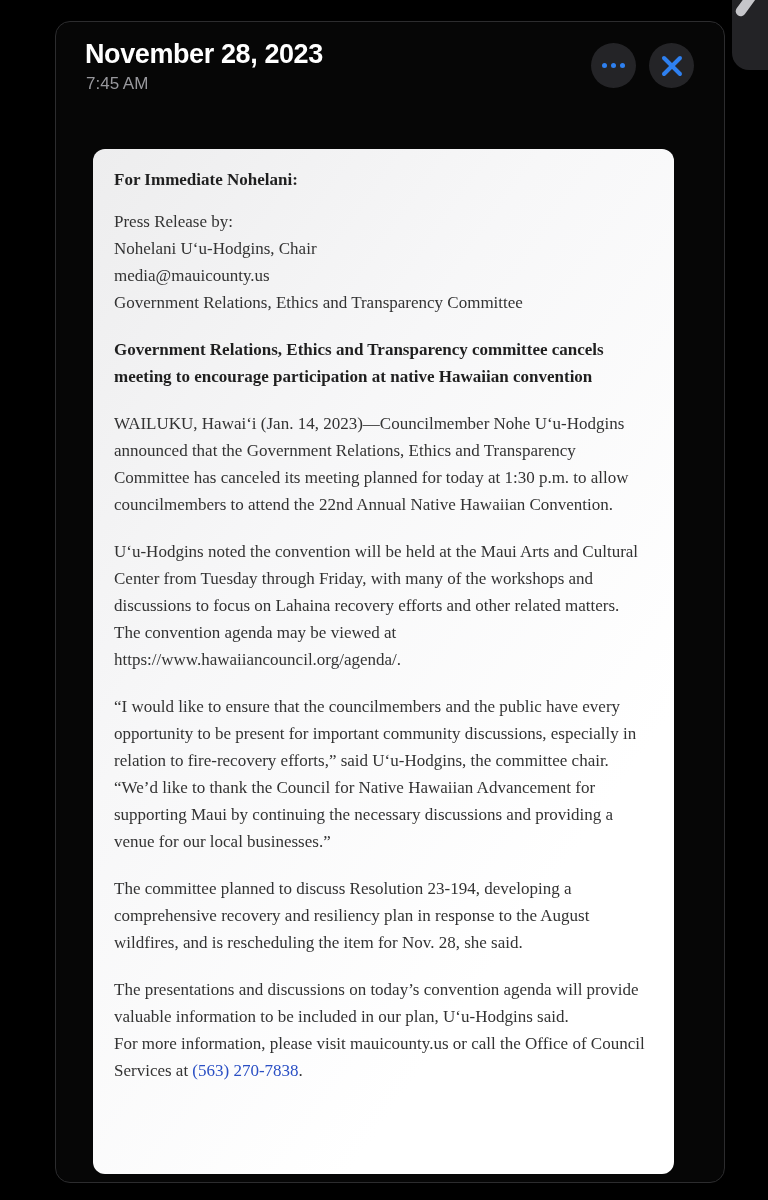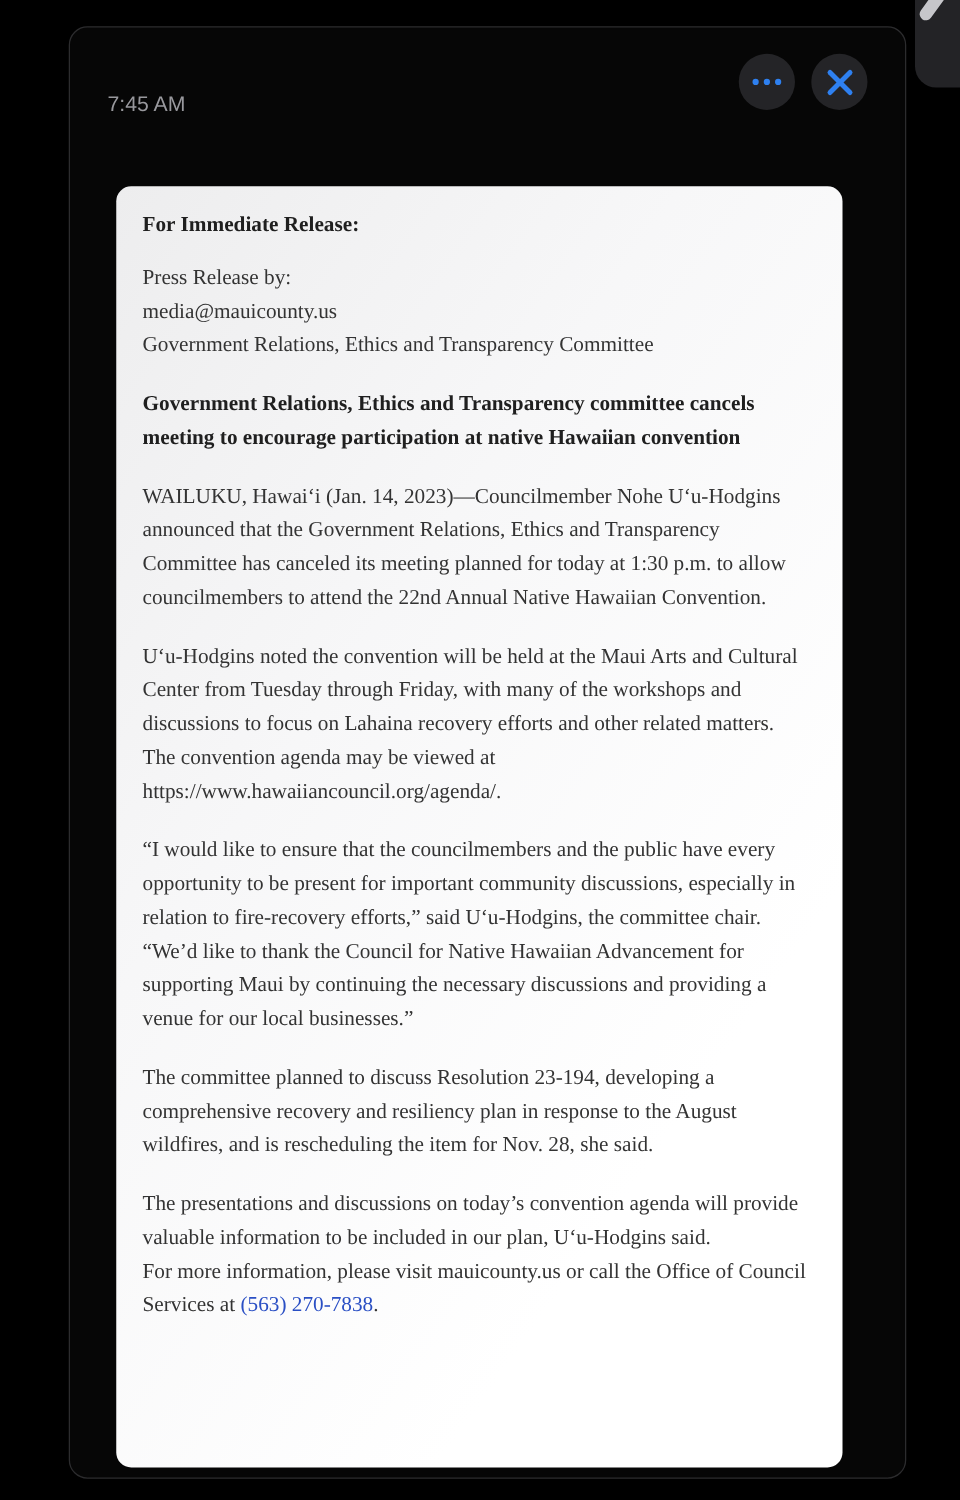--- a/index.html
+++ b/index.html
@@ -82,43 +82,45 @@
 </head>
 <body>
 
 <div class="corner-shape">
   <div class="corner-pill"></div>
 </div>
 
 <section class="panel">
 
   <header class="panel-header">
+    <h1 class="page-title">November 28, 2023</h1>
     <div class="timestamp">7:45 AM</div>
     <div class="header-actions">
       <button class="circle-btn">
         <span class="ellipsis">
             <i></i>
             <i></i>
             <i></i>
           </span>
       </button>
       <button class="circle-btn">
         <svg class="close-x" width="24" height="24" viewBox="0 0 24 24">
           <line x1="4" y1="4" x2="20" y2="20" stroke="#2e80f0" stroke-width="4" stroke-linecap="round"></line>
           <line x1="20" y1="4" x2="4" y2="20" stroke="#2e80f0" stroke-width="4" stroke-linecap="round"></line>
         </svg>
       </button>
     </div>
   </header>
 
   <article class="doc-card">
-    <p class="bold intro">For Immediate Release:</p>
+    <p class="bold intro">For Immediate Nohelani:</p>
 
     <div class="byline">
       <div>Press Release by:</div>
+      <div>Nohelani Uʻu-Hodgins, Chair</div>
       <div>media@mauicounty.us</div>
       <div>Government Relations, Ethics and Transparency Committee</div>
     </div>
 
     <p class="bold">Government Relations, Ethics and Transparency committee cancels meeting to encourage participation at native Hawaiian convention</p>
 
     <p>WAILUKU, Hawaiʻi (Jan. 14, 2023)—Councilmember Nohe Uʻu-Hodgins announced that the Government Relations, Ethics and Transparency Committee has canceled its meeting planned for today at 1:30 p.m. to allow councilmembers to attend the 22nd Annual Native Hawaiian Convention.</p>
     <p>Uʻu-Hodgins noted the convention will be held at the Maui Arts and Cultural Center from Tuesday through Friday, with many of the workshops and discussions to focus on Lahaina recovery efforts and other related matters. The convention agenda may be viewed at https://www.hawaiiancouncil.org/agenda/.</p>
     <p>“I would like to ensure that the councilmembers and the public have every opportunity to be present for important community discussions, especially in relation to fire-recovery efforts,” said Uʻu-Hodgins, the committee chair. “We’d like to thank the Council for Native Hawaiian Advancement for supporting Maui by continuing the necessary discussions and providing a venue for our local businesses.”</p>
     <p>The committee planned to discuss Resolution 23-194, developing a comprehensive recovery and resiliency plan in response to the August wildfires, and is rescheduling the item for Nov. 28, she said.</p>

